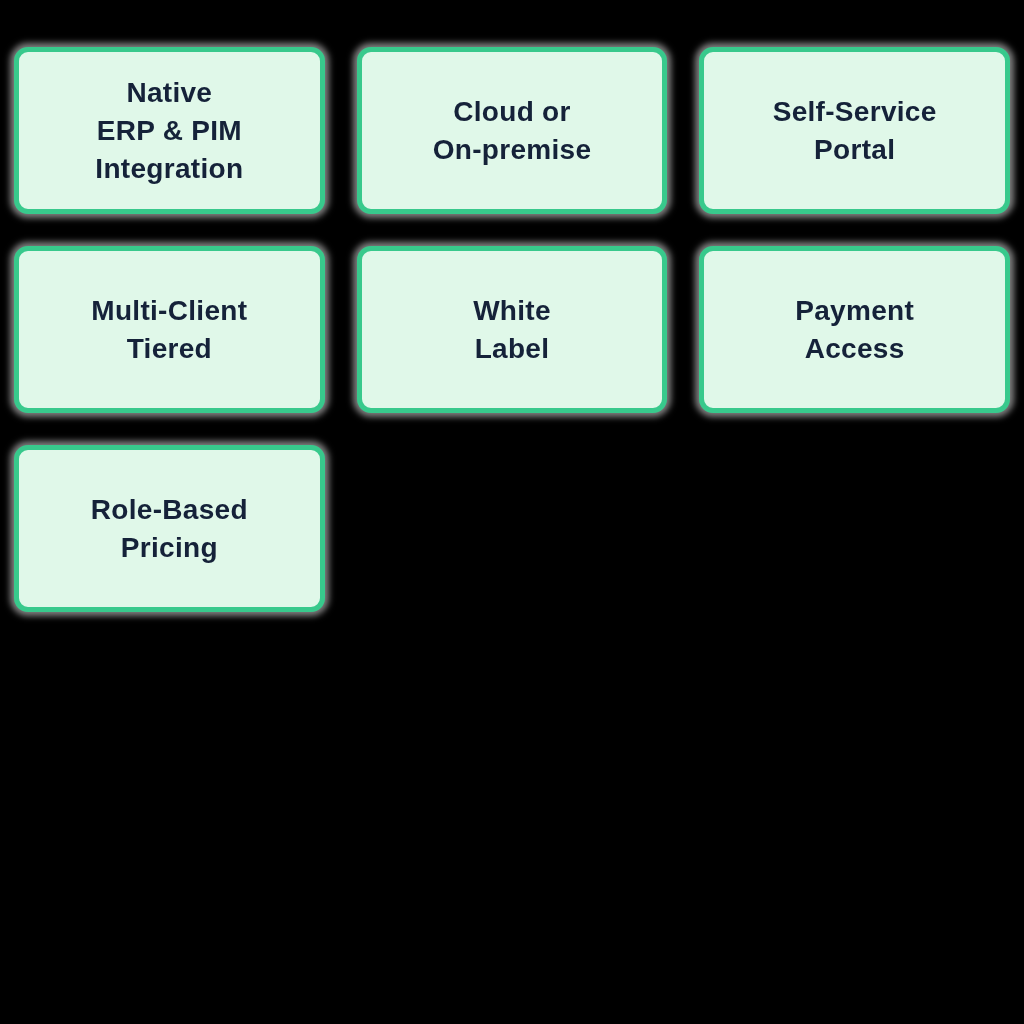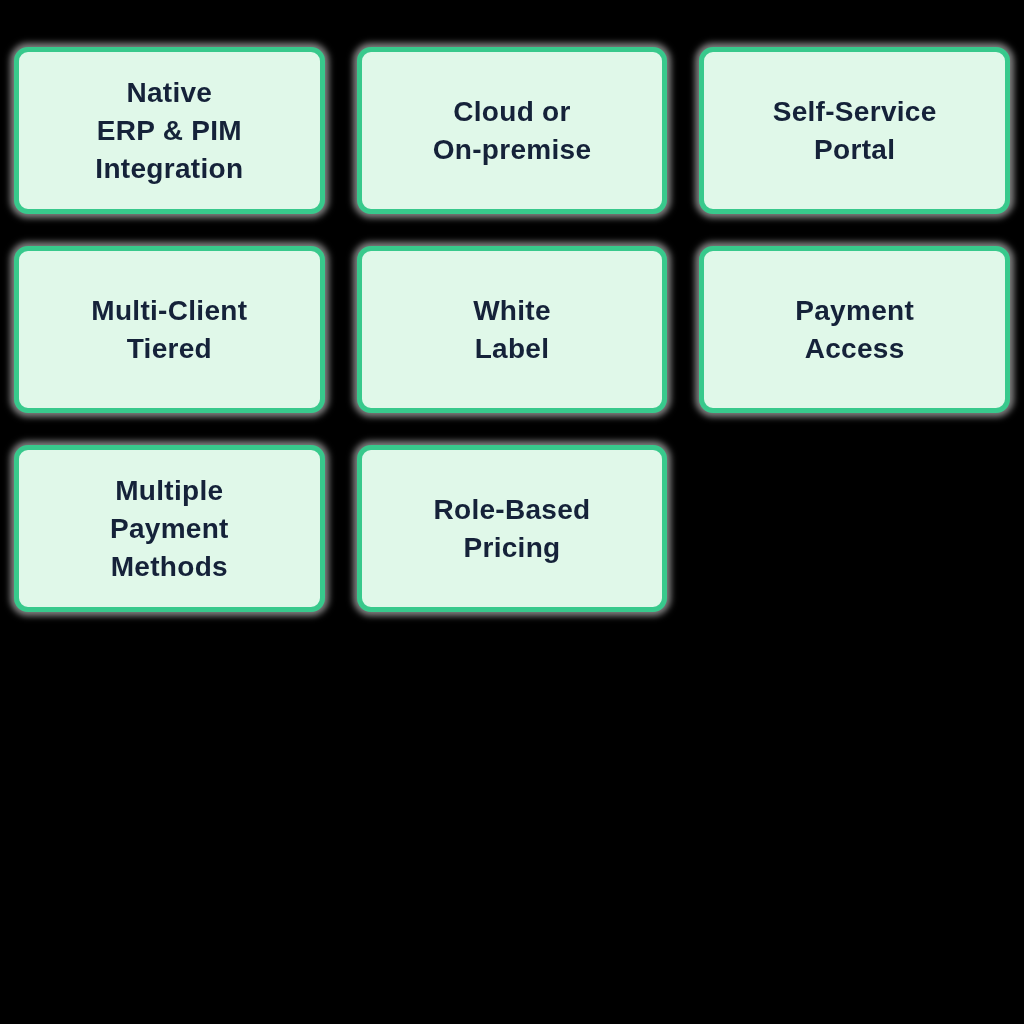--- a/index.html
+++ b/index.html
@@ -70,21 +70,16 @@
   </div>
   <div class="card">
     <div class="card-label">White
 Label</div>
   </div>
   <div class="card">
     <div class="card-label">Payment
 Access</div>
   </div>
   <div class="card">
-    <div class="card-label">Multiple
-Payment
-Methods</div>
-  </div>
-  <div class="card">
     <div class="card-label">Role-Based
 Pricing</div>
   </div>
 </div>
 
 </body></html>

